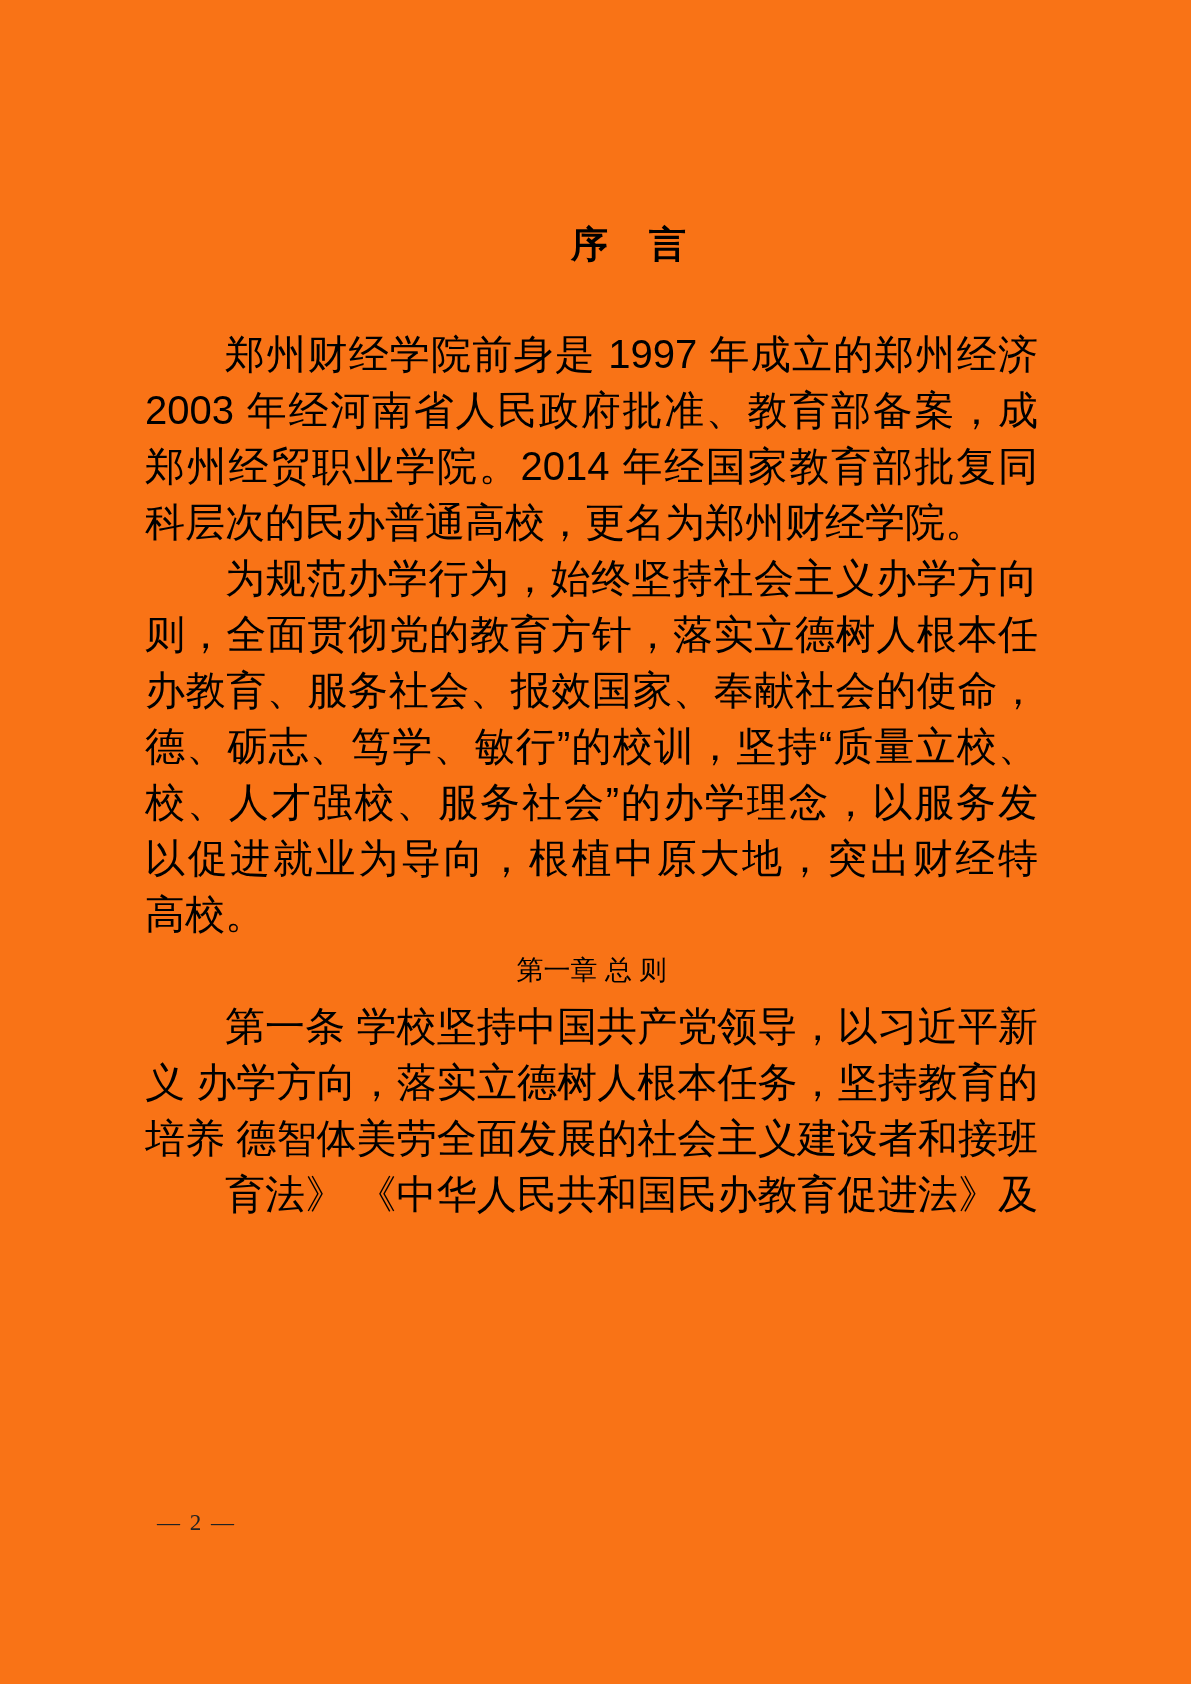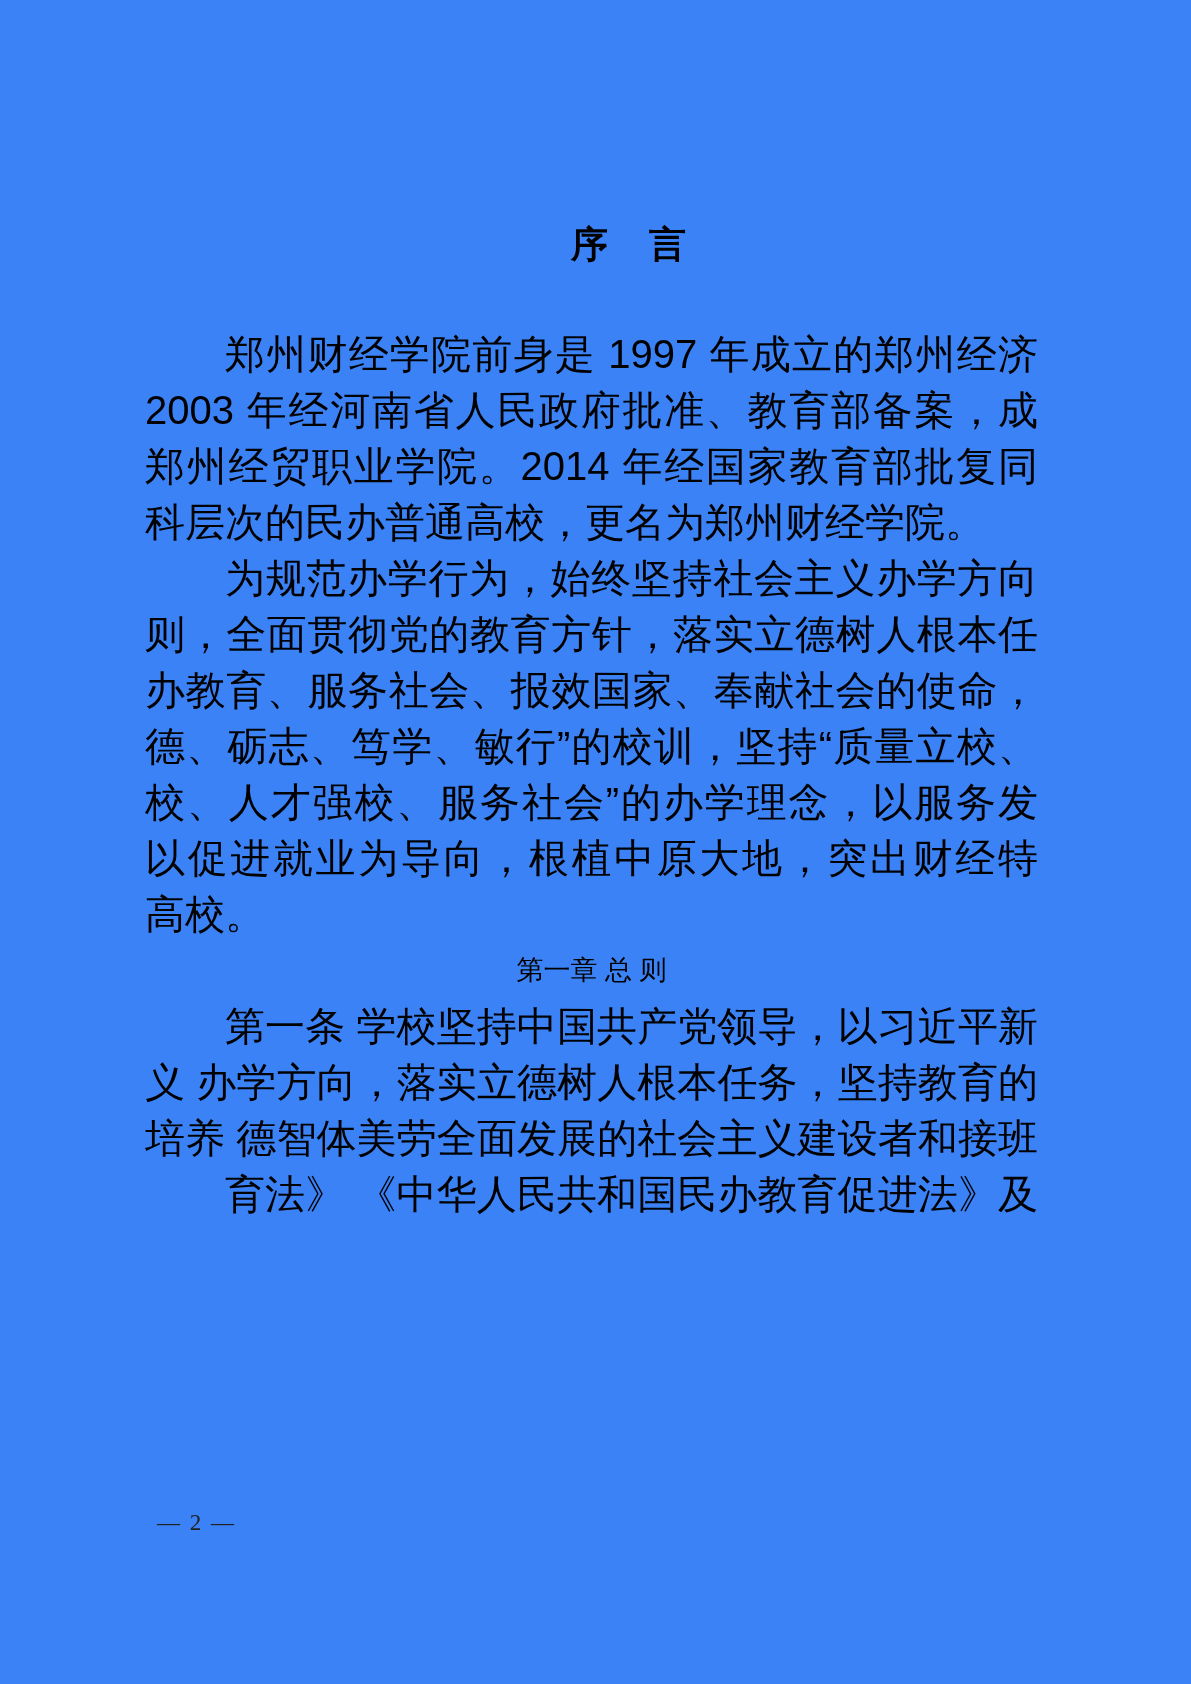--- a/index.html
+++ b/index.html
@@ -4,21 +4,21 @@
 <style>
   html, body {
     margin: 0;
     padding: 0;
     background: #ffffff;
   }
   .page {
     position: relative;
     width: 1191px;
     height: 1684px;
-    background: #3b82f6;
+    background: #f97316;
     overflow: hidden;
     font-family: "Liberation Sans", sans-serif;
     color: #000000;
   }
   .content {
     position: absolute;
     left: 145px;
     top: 220px;
     width: 893px;
   }

